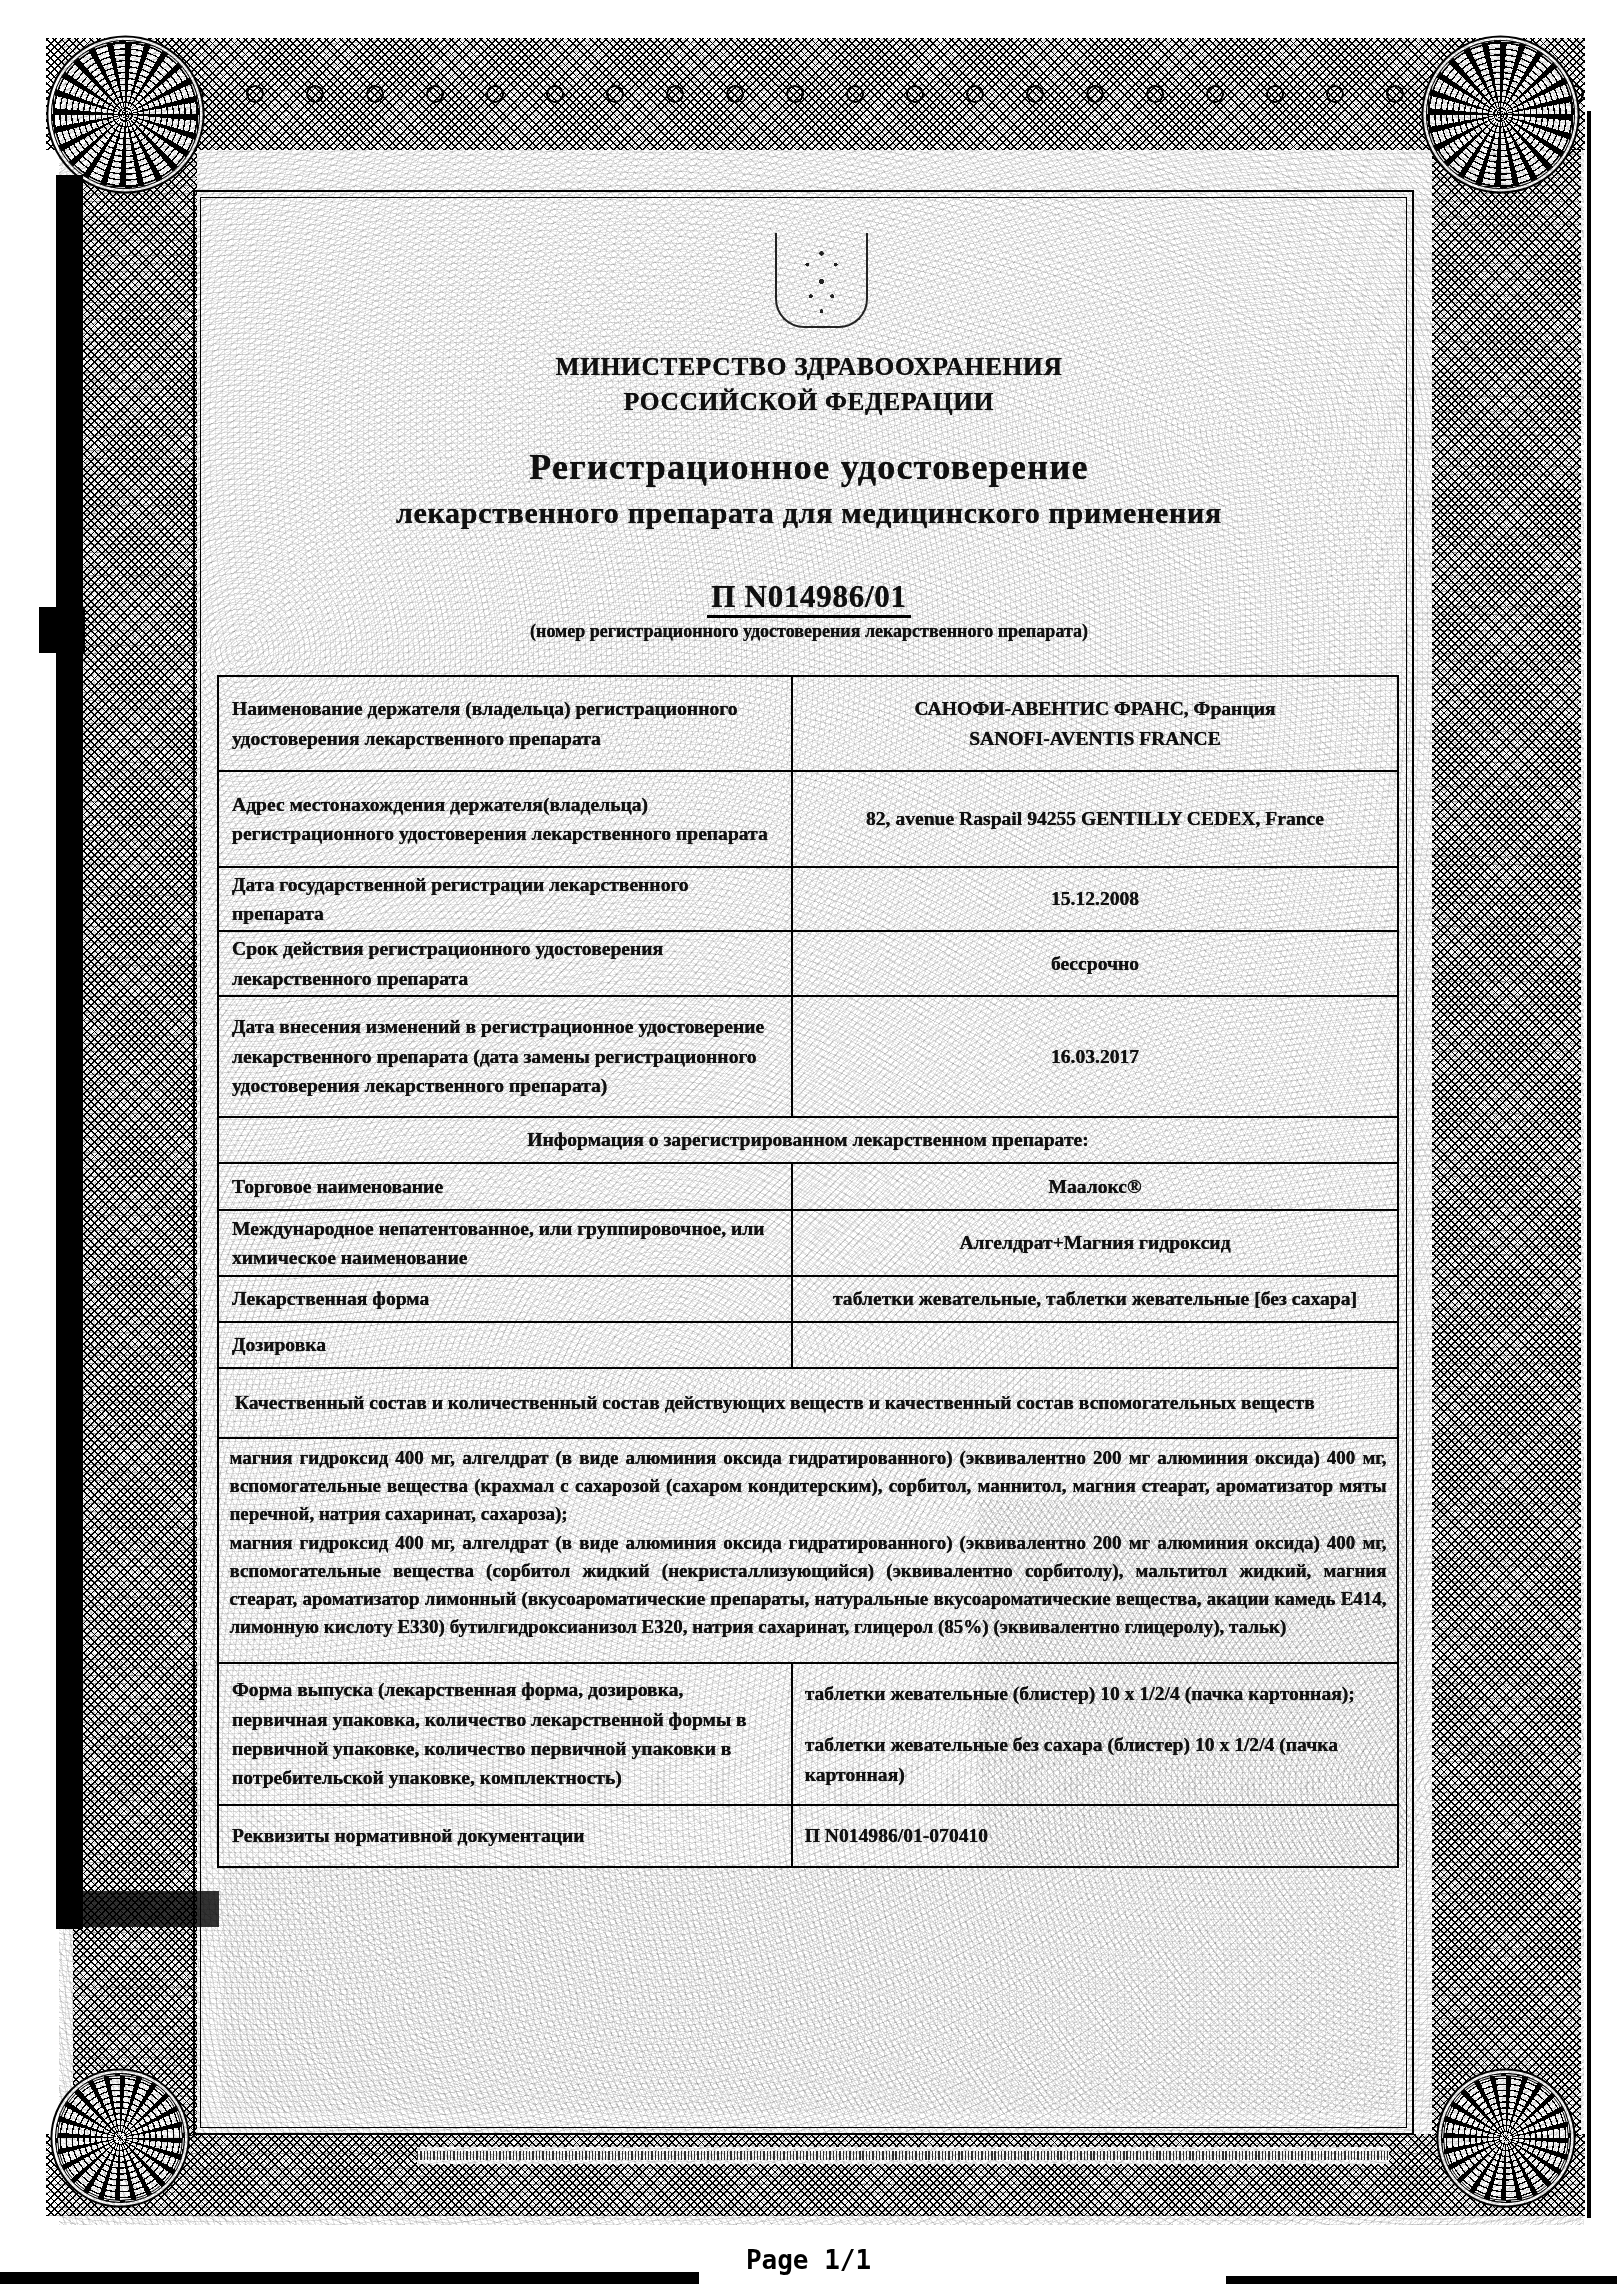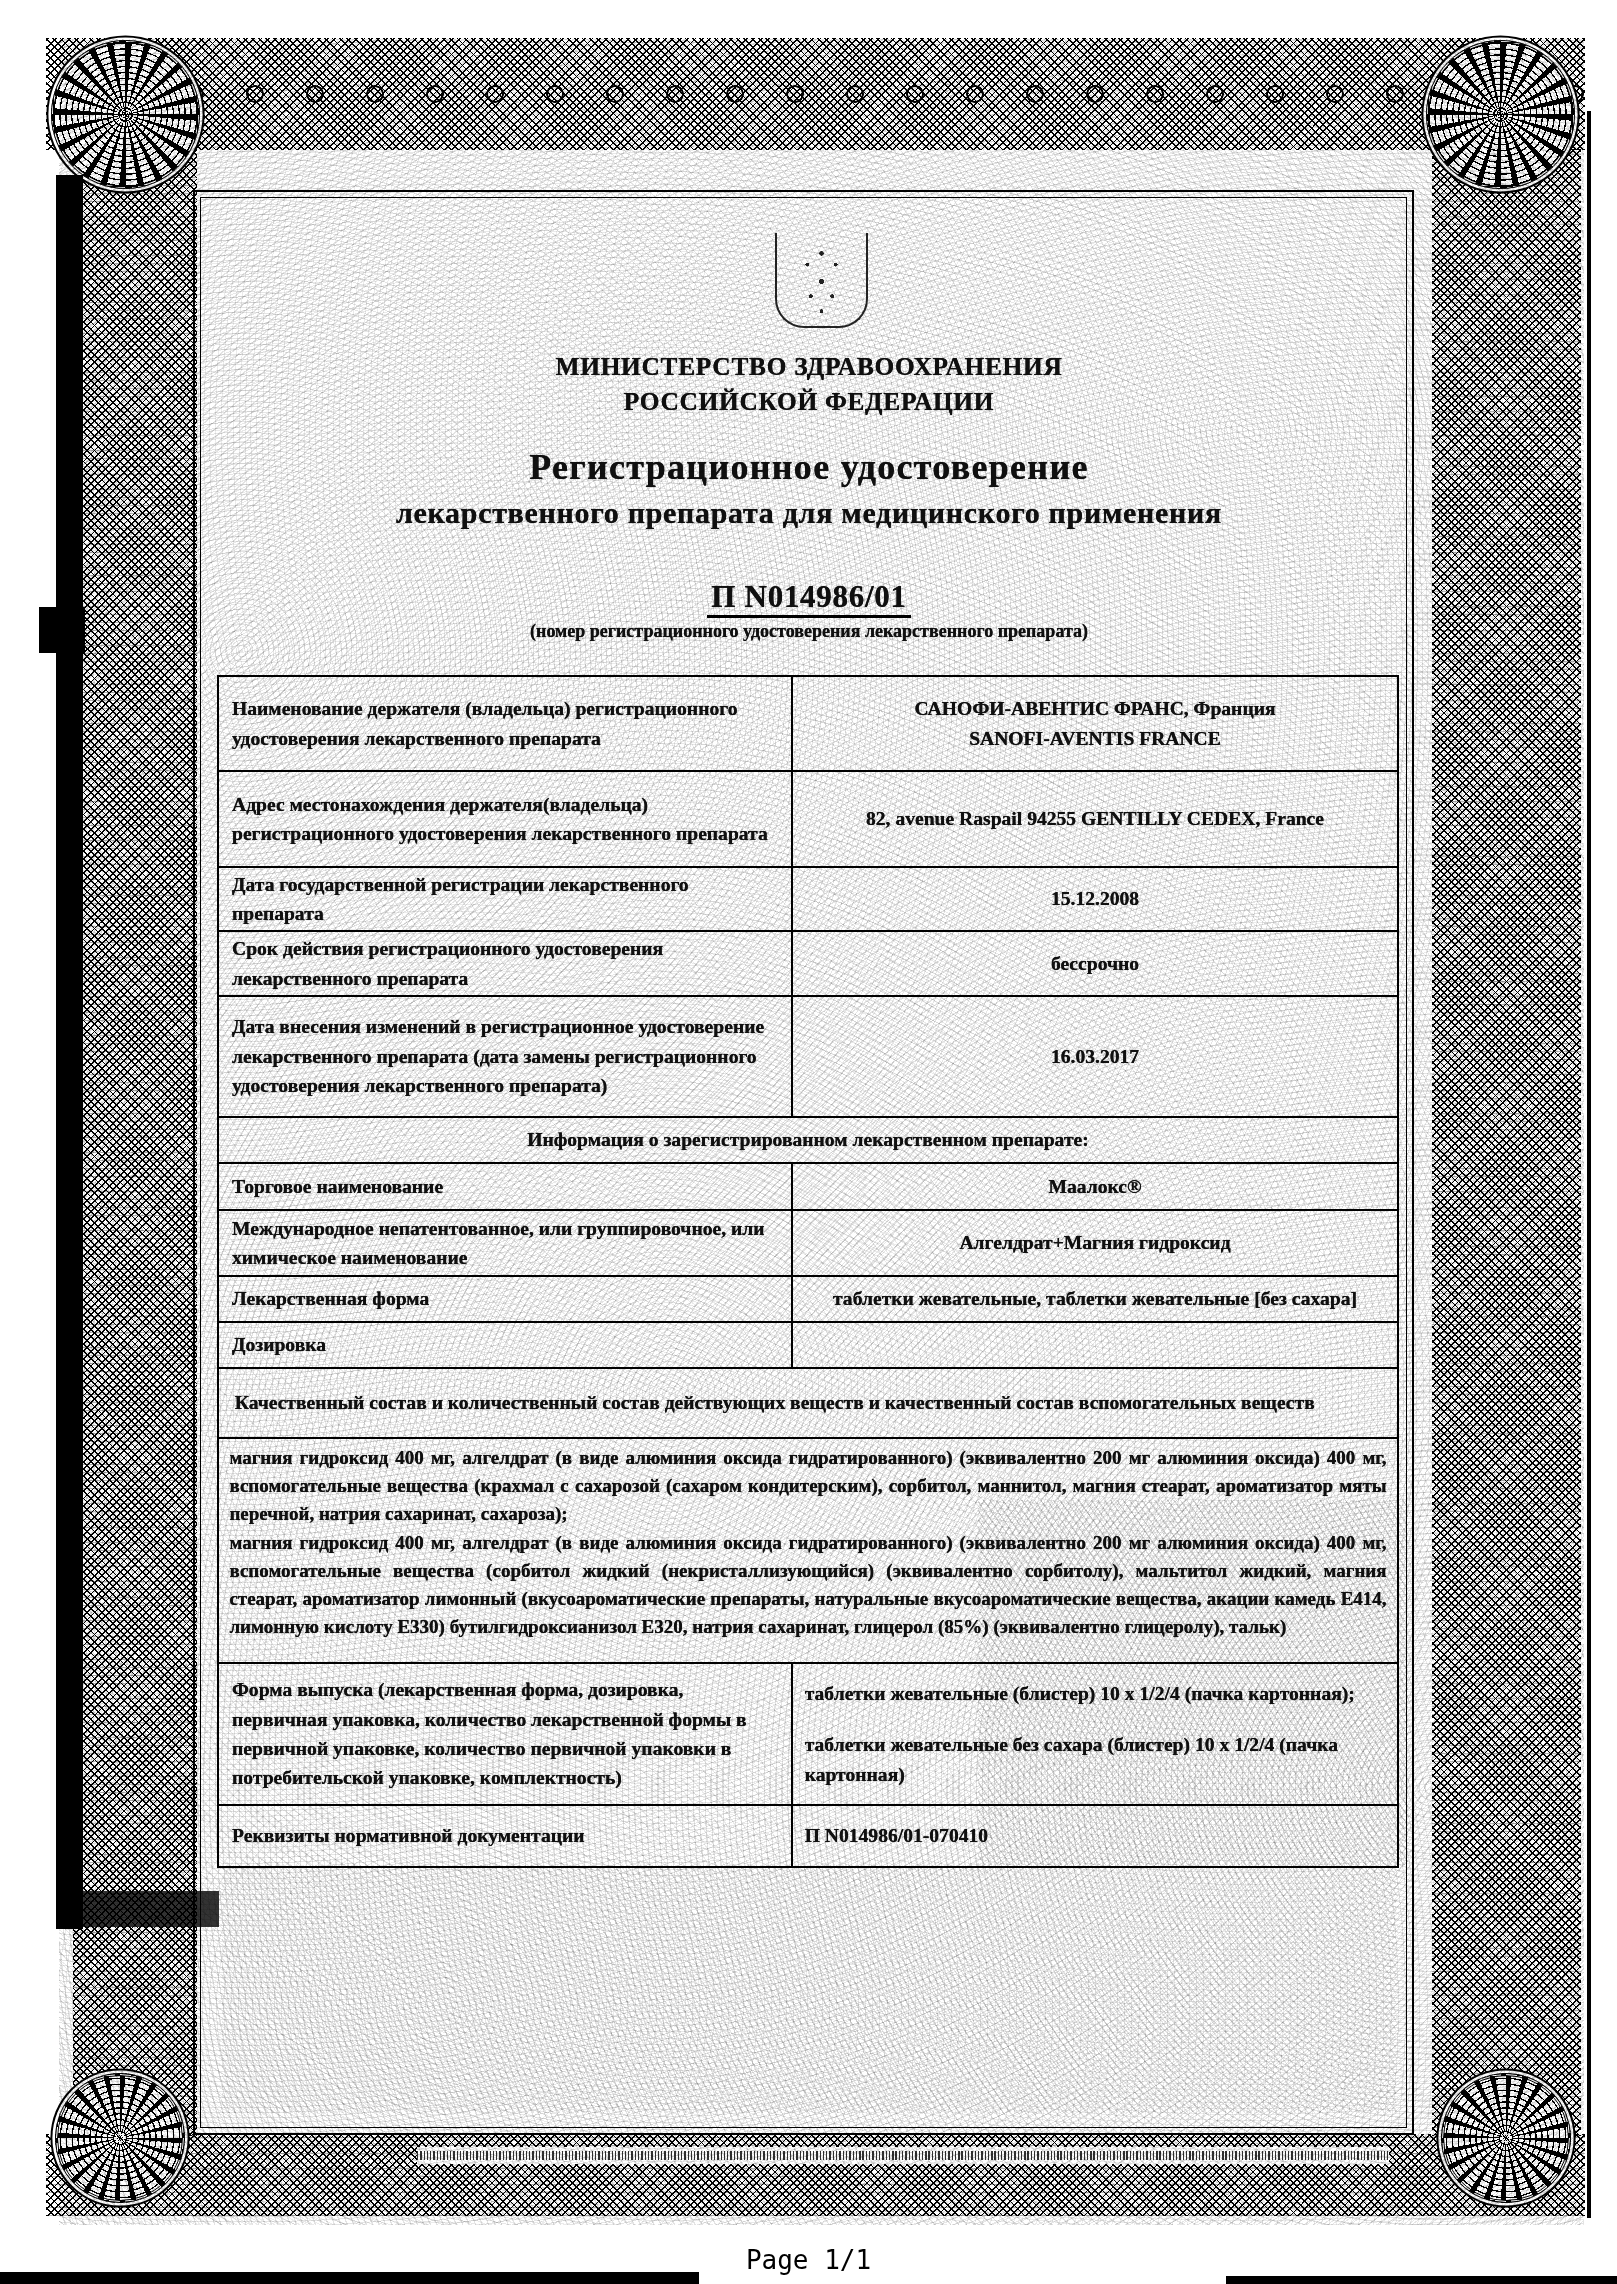--- a/index.html
+++ b/index.html
@@ -87,21 +87,21 @@
   .cell.full{width:100%;text-align:center;display:flex;align-items:center;justify-content:center;padding:6.5px 15.7px;}
   .cell.full.head-left{justify-content:flex-start;text-align:left;}
   .comp{width:100%;box-sizing:border-box;padding:5.2px 10.4px;font-weight:700;font-size:19px;line-height:28px;text-align:justify;text-shadow:0 0 0.7px #000;}
   .comp p{margin:0 0 1.3px 0;}
   .r1{height:95px;} .r2{height:96px;} .r3{height:64px;} .r4{height:65px;} .r5{height:121px;}
   .r6{height:46px;} .r7{height:47px;} .r8{height:66px;} .r9{height:46px;} .r10{height:46px;}
   .r11{height:70px;} .r12{height:225px;} .r13{height:142px;} .r14{height:60px;}
   .gap{margin-top:22px;}
   
   .page-footer{position:absolute;left:0;right:0;top:2245px;text-align:center;z-index:45;
-    font-family:"DejaVu Sans Mono","Liberation Mono",monospace;font-size:26px;font-weight:400;color:#000;}
+    font-family:"DejaVu Sans Mono","Liberation Mono",monospace;font-size:26px;font-weight:700;color:#000;}
 </style>
 </head>
 <body>
 
 <div class="page">
 
   <div class="band band-top"></div>
   <div class="band band-bottom"></div>
   <div class="band band-left"></div>
   <div class="band band-right"></div>

